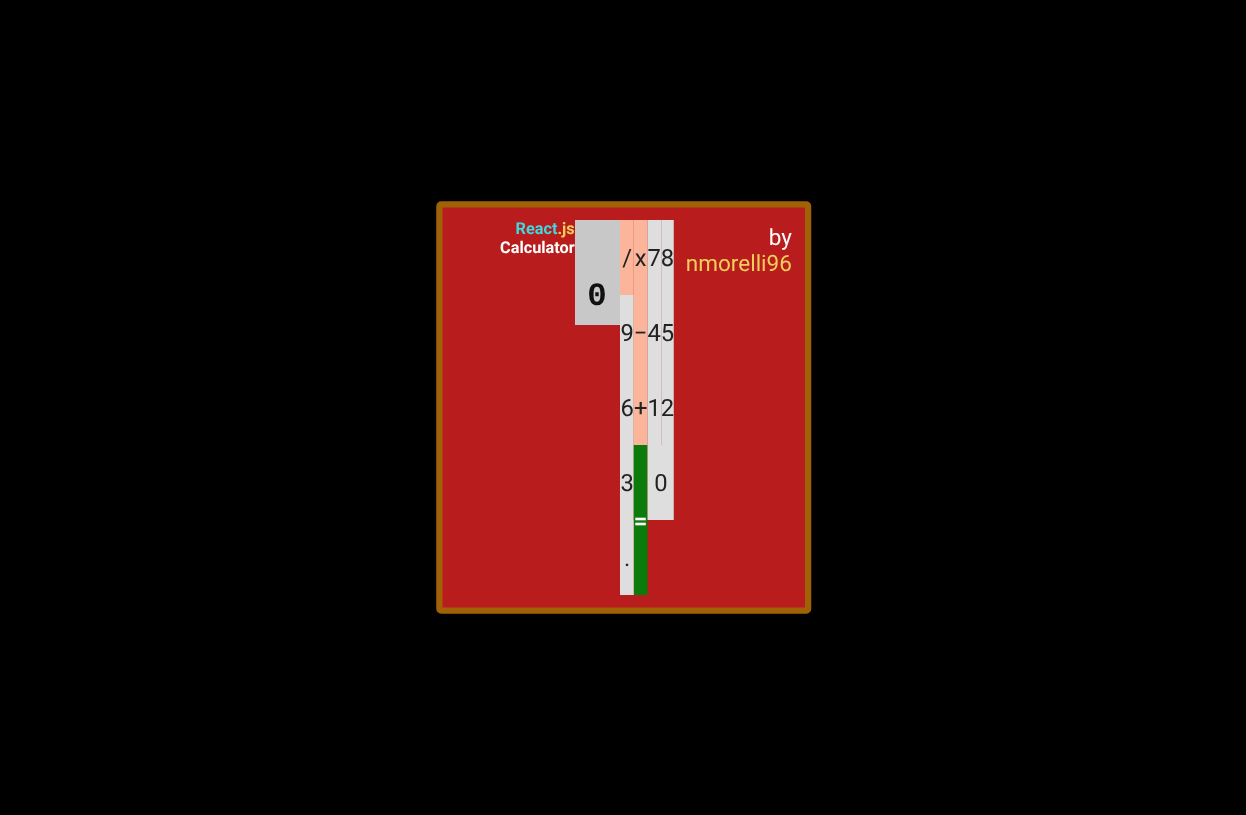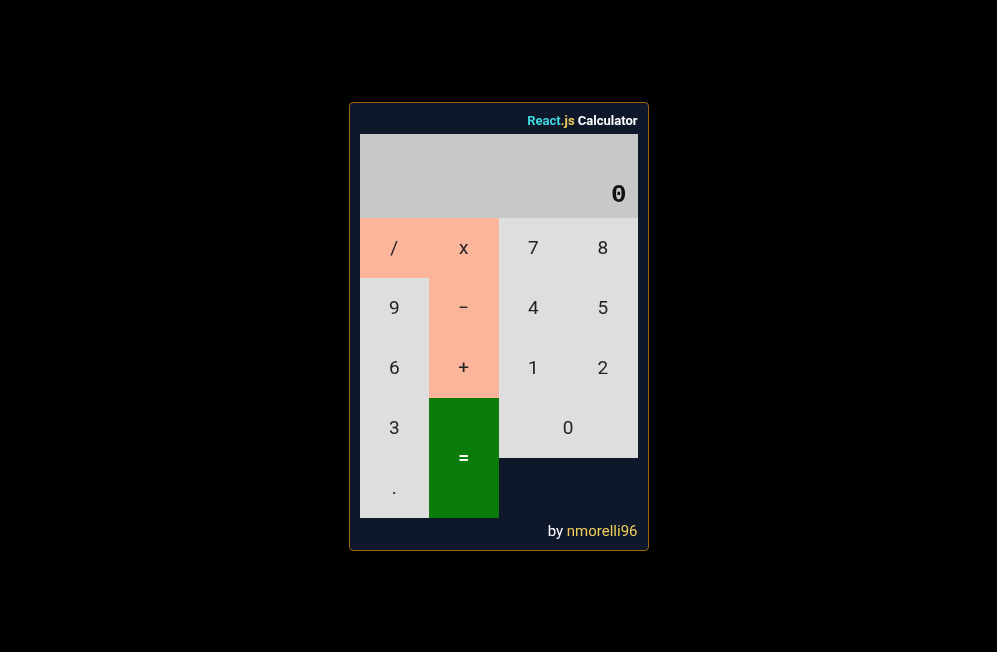--- a/index.html
+++ b/index.html
@@ -11,26 +11,26 @@
       background: #000;
       width: 997px;
       height: 652px;
       display: flex;
       align-items: center;
       justify-content: center;
       font-family: -apple-system, BlinkMacSystemFont, "Segoe UI", Roboto, Helvetica, Arial, sans-serif;
     }
     .calculator {
       width: 300px;
-      background: #0f172a;
-      border: 1px solid #a16207;
+      background: #b91c1c;
+      border: 5px solid #a16207;
       border-radius: 4px;
       padding: 10px;
       display: flex;
-      flex-direction: column;
+      flex-direction: row;
     }
     .title {
       text-align: right;
       font-size: 13px;
       font-weight: 700;
       margin-bottom: 6px;
       color: #fff;
     }
     .title .react {
       color: #3fd8df;
@@ -92,21 +92,21 @@
       background: #0b7b0b;
       color: #fff;
       font-weight: 700;
       grid-row: span 2;
     }
     .btn-zero {
       grid-column: span 2;
     }
     .footer {
       text-align: right;
-      font-size: 15px;
+      font-size: 18px;
       margin-top: 4px;
       color: #ccc;
     }
     .footer .by {
       color: #fff;
     }
     .footer .author {
       color: #f1cf5a;
     }
   </style>

